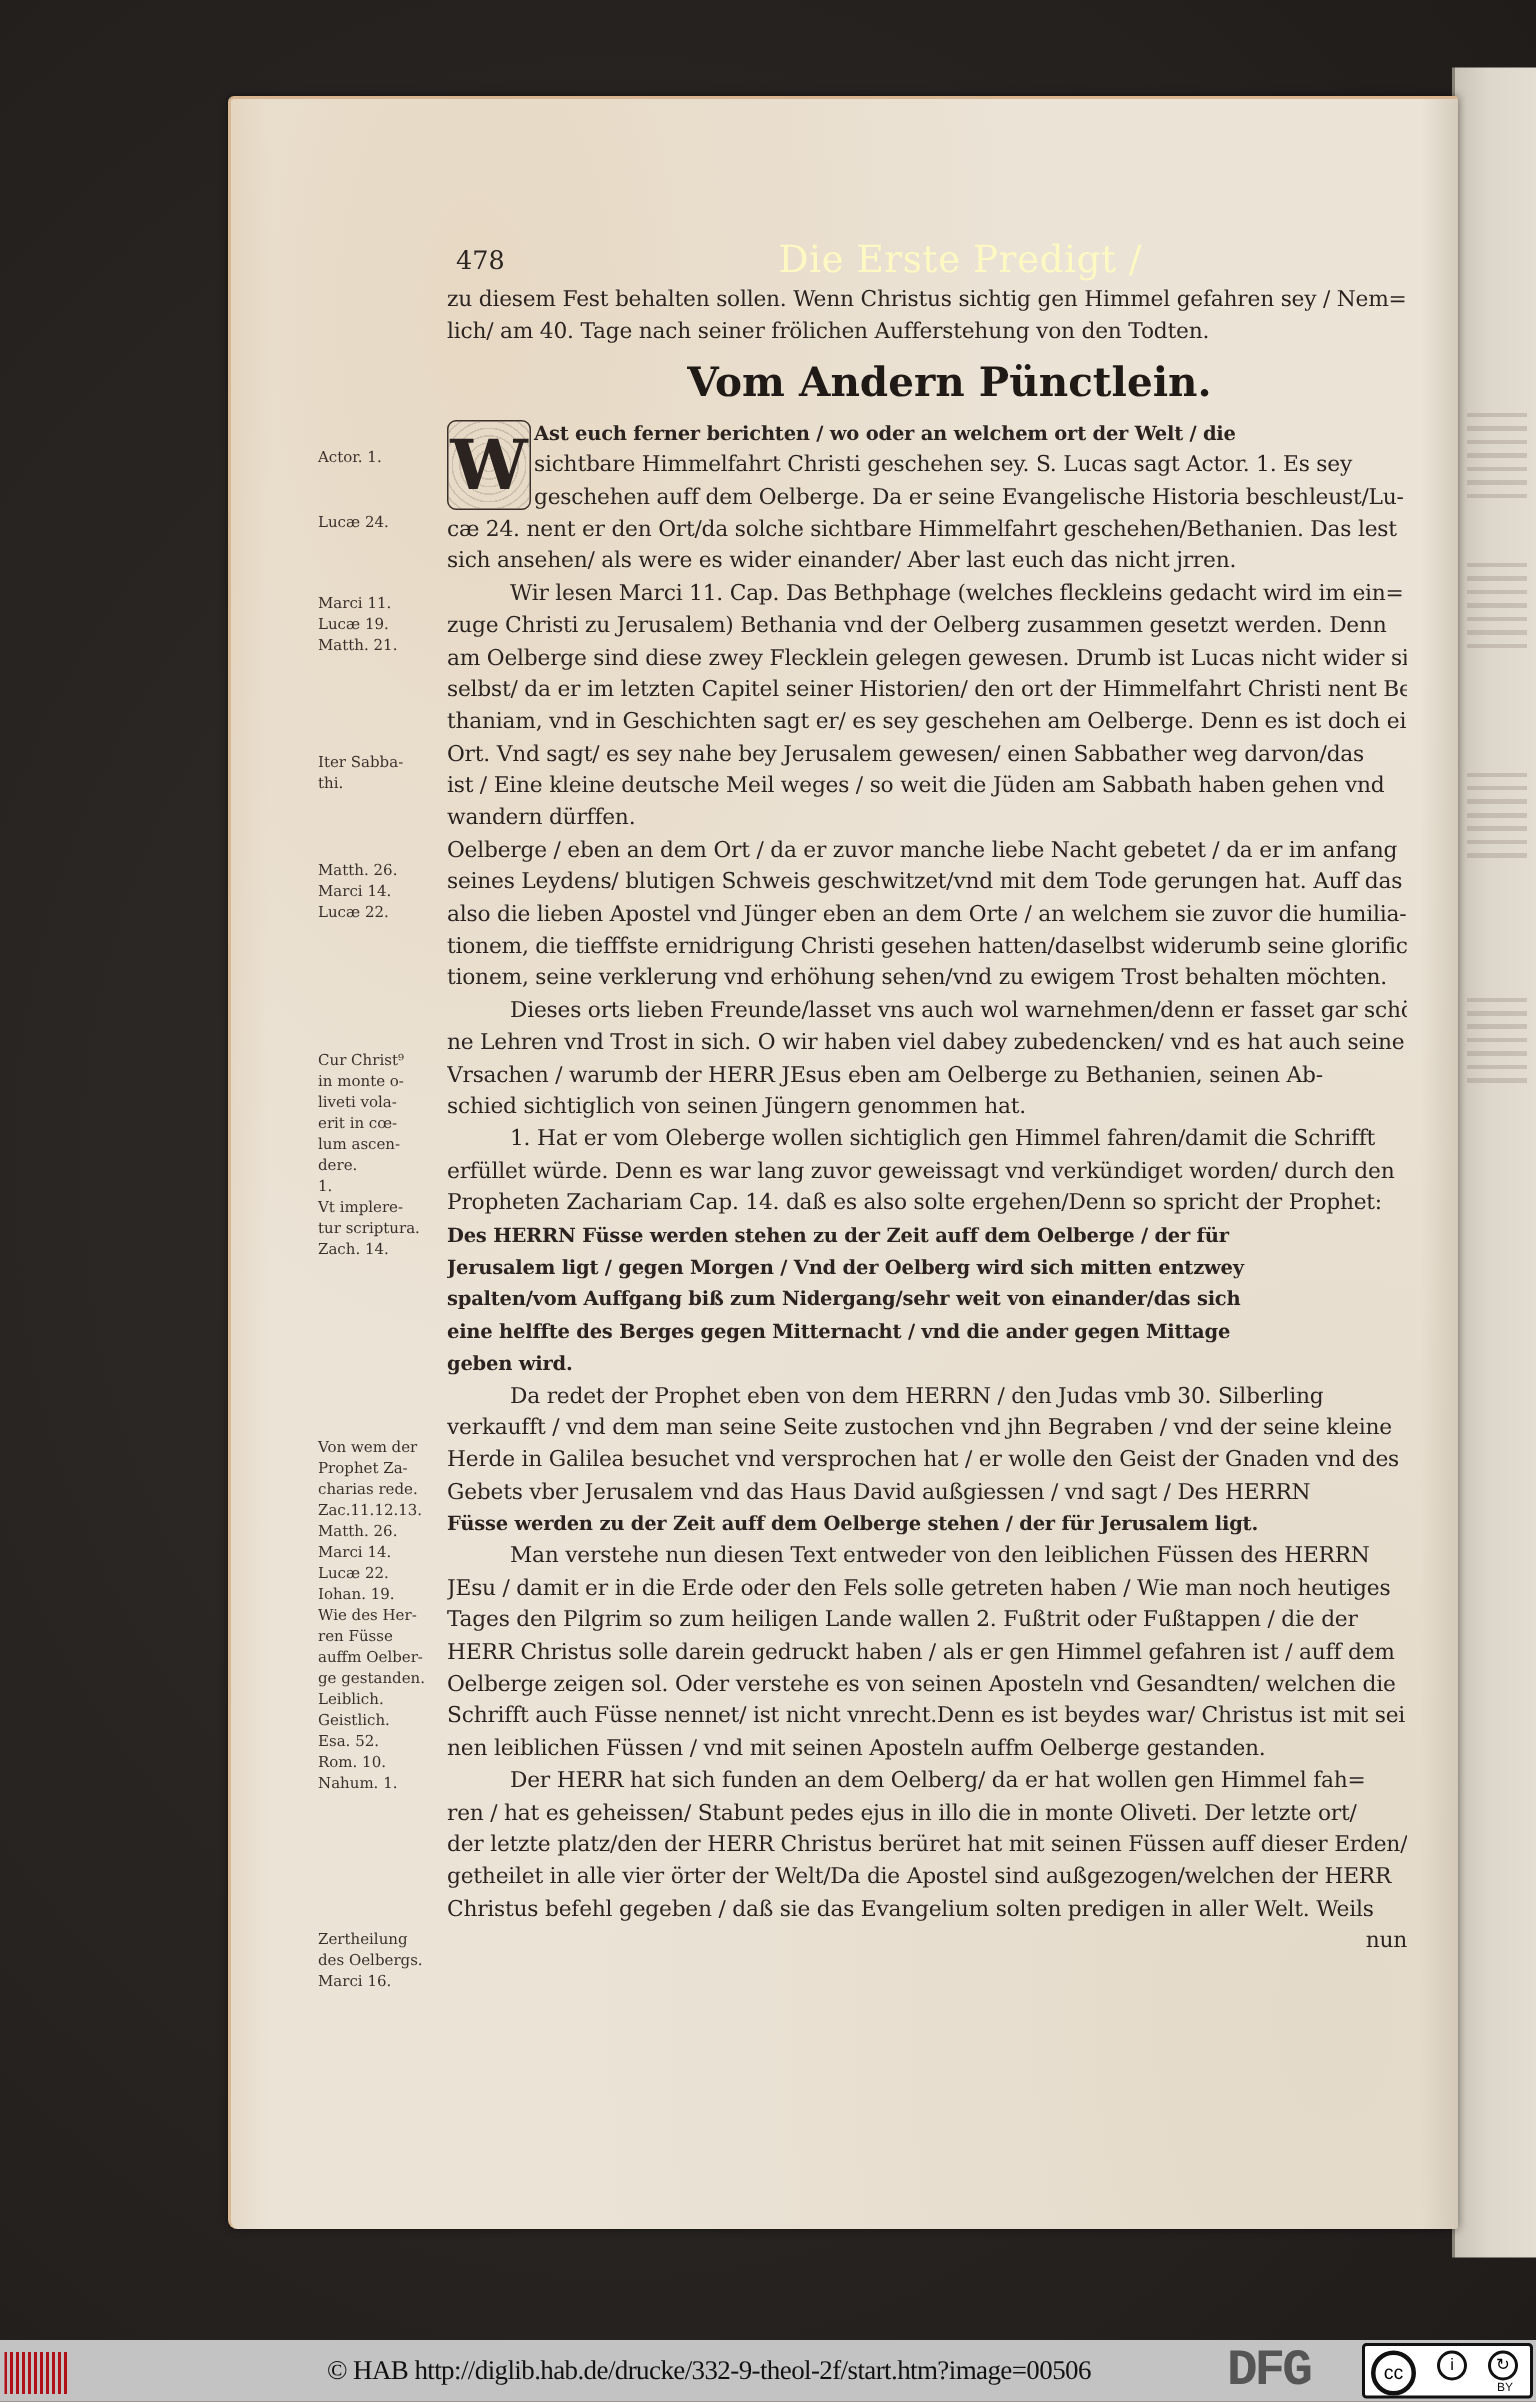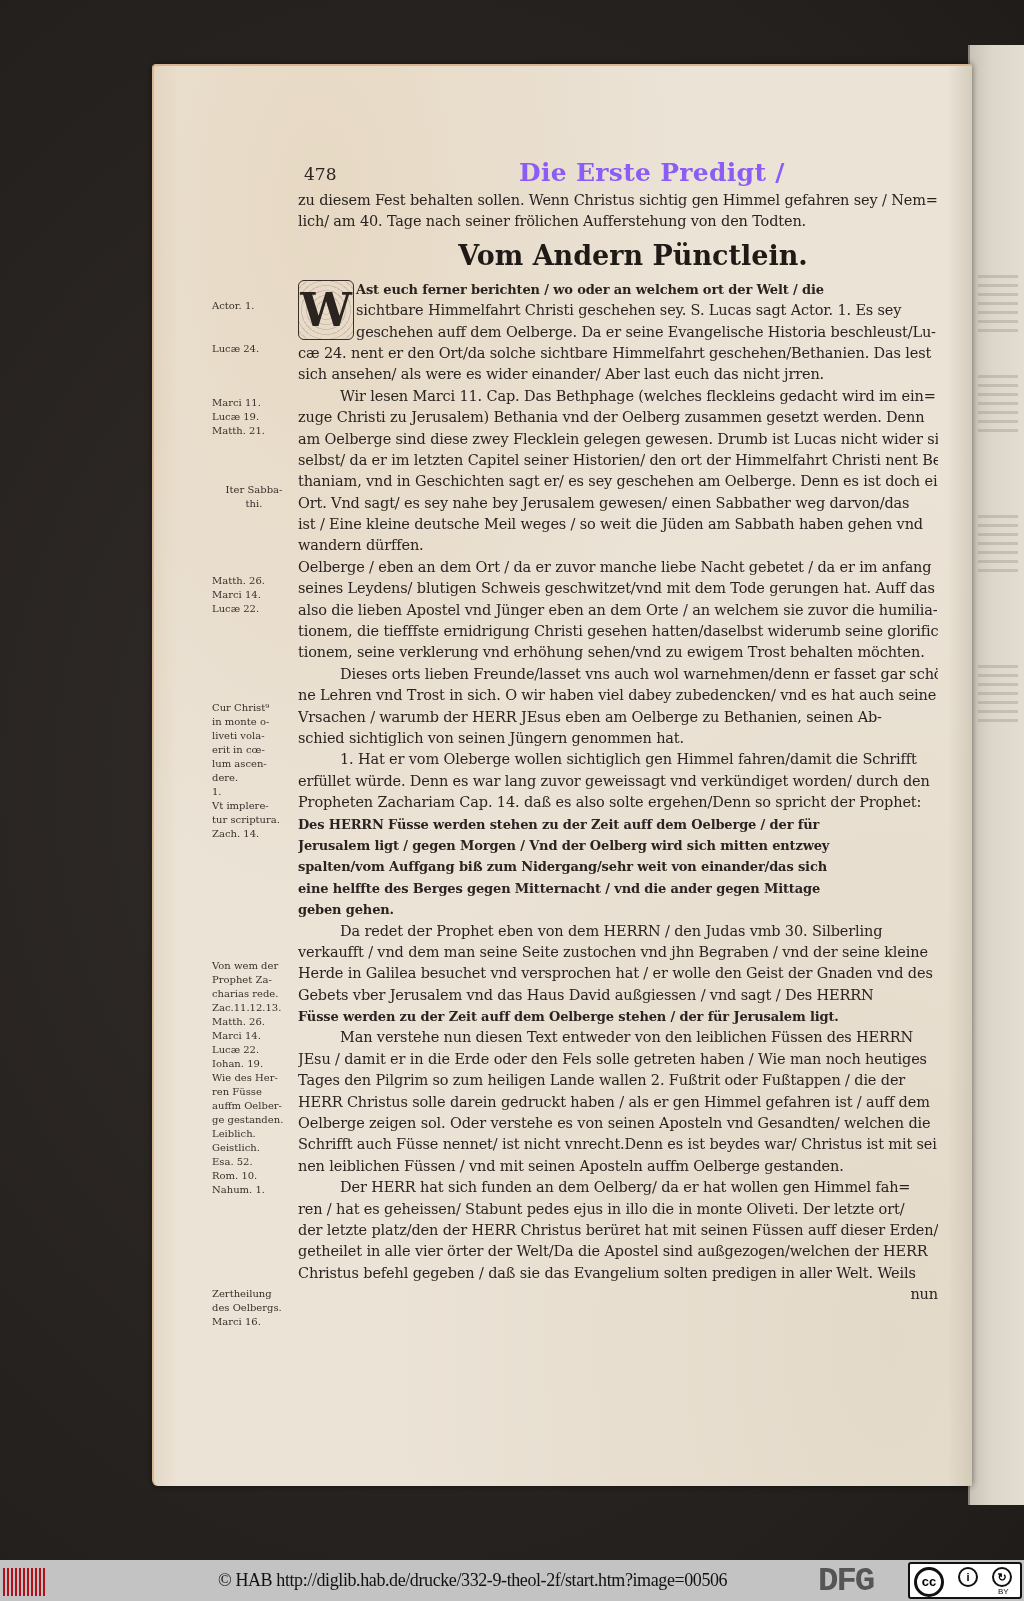--- a/index.html
+++ b/index.html
@@ -33,22 +33,22 @@
     border-top: 2px solid #d8b590;
     border-left: 2px solid #d9b894;
   }
   .running-head {
     position: absolute; left: 304px; top: 158px; width: 640px; height: 32px;
   }
   .page-number {
     position: absolute; left: 0; top: 6px; font-size: 17px; color: #2c2522;
   }
   .running-title {
-    position: absolute; left: 215px; top: 0; font-size: 25px; color: #8b5cf6;
-    font-weight: bold; letter-spacing: 0.3px;
+    position: absolute; left: 215px; top: 0; font-size: 25px; color: #fef9c3;
+    font-weight: normal; letter-spacing: 0.3px;
   }
   .text-block {
     position: absolute; left: 298px; top: 190px; width: 640px;
     color: #2a2320; font-size: 14.5px; line-height: 21.4px;
   }
   .line { white-space: nowrap; overflow: hidden; height: 21.4px; letter-spacing: -0.15px; }
   .line.bold { font-weight: bold; font-size: 13px; }
   .line.indent { padding-left: 42px; }
   .line.dropcap { padding-left: 58px; }
   .line.right { text-align: right; }
@@ -78,21 +78,21 @@
     font-size: 18px; color: #111; letter-spacing: -0.4px;
   }
   .footer-dfg {
     position: absolute; left: 818px; top: 3px; font-family: Liberation Mono, monospace;
     font-weight: bold; font-size: 34px; color: #555; letter-spacing: -2px; line-height: 36px;
   }
   .footer-cc {
     position: absolute; left: 908px; top: 2px; width: 114px; height: 37px;
     background: #fff; border: 2px solid #111; box-sizing: border-box; border-radius: 3px;
   }
-  .cc-circle { position: absolute; top: 3px; width: 26px; height: 26px; border: 2px solid #111; border-radius: 50%; box-sizing: border-box; text-align: center; font-family: "Liberation Sans", sans-serif; font-weight: bold; font-size: 12px; line-height: 22px; }
+  .cc-circle { position: absolute; top: 3px; width: 26px; height: 26px; border: 2px solid #111; border-radius: 50%; box-sizing: border-box; text-align: center; font-family: "Liberation Sans", sans-serif; font-weight: normal; font-size: 12px; line-height: 22px; }
   .cc-main { left: 4px; width: 30px; height: 30px; border-width: 3px; line-height: 24px; font-size: 13px; }
   .cc-by { left: 48px; width: 20px; height: 20px; line-height: 16px; font-size: 11px;}
   .cc-sa { left: 82px; width: 20px; height: 20px; line-height: 16px; font-size: 11px;}
   .cc-label { position: absolute; top: 23px; font-family: "Liberation Sans", sans-serif; font-size: 8px; color: #111; margin-left: 36px; }
 </style>
 </head>
 <body>
 
 <div class="backdrop"></div>
 <div class="facing-page">
@@ -138,21 +138,21 @@
       <div class="line">ne Lehren vnd Trost in sich.   O wir haben viel dabey zubedencken/ vnd es hat auch seine</div>
       <div class="line">Vrsachen / warumb der HERR JEsus eben am Oelberge zu Bethanien, seinen Ab-</div>
       <div class="line">schied sichtiglich von seinen Jüngern genommen hat.</div>
       <div class="line indent">1. Hat er vom Oleberge wollen sichtiglich gen Himmel fahren/damit die Schrifft</div>
       <div class="line">erfüllet würde.    Denn es war lang zuvor geweissagt vnd verkündiget worden/ durch den</div>
       <div class="line">Propheten Zachariam Cap. 14. daß es also solte ergehen/Denn so spricht der Prophet:</div>
       <div class="line bold">Des HERRN Füsse werden stehen zu der Zeit auff dem Oelberge / der für</div>
       <div class="line bold">Jerusalem ligt / gegen Morgen / Vnd der Oelberg wird sich mitten entzwey</div>
       <div class="line bold">spalten/vom Auffgang biß zum Nidergang/sehr weit von einander/das sich</div>
       <div class="line bold">eine helffte des Berges gegen Mitternacht / vnd die ander gegen Mittage</div>
-      <div class="line bold">geben gehen.</div>
+      <div class="line bold">geben wird.</div>
       <div class="line indent">Da redet der Prophet eben von dem HERRN / den Judas vmb 30. Silberling</div>
       <div class="line">verkaufft / vnd dem man seine Seite zustochen vnd jhn Begraben / vnd der seine kleine</div>
       <div class="line">Herde in Galilea besuchet vnd versprochen hat / er wolle den Geist der Gnaden vnd des</div>
       <div class="line">Gebets vber Jerusalem vnd das Haus David außgiessen / vnd sagt / Des HERRN</div>
       <div class="line bold">Füsse werden zu der Zeit auff dem Oelberge stehen / der für Jerusalem ligt.</div>
       <div class="line indent">Man verstehe nun diesen Text entweder von den leiblichen Füssen des HERRN</div>
       <div class="line">JEsu / damit er in die Erde oder den Fels solle getreten haben / Wie man noch heutiges</div>
       <div class="line">Tages den Pilgrim so zum heiligen Lande wallen  2. Fußtrit oder Fußtappen / die der</div>
       <div class="line">HERR Christus solle darein gedruckt haben / als er gen Himmel gefahren ist / auff dem</div>
       <div class="line">Oelberge zeigen sol.    Oder verstehe es von seinen Aposteln vnd Gesandten/ welchen die</div>
@@ -172,21 +172,21 @@
       <div class="m">Actor. 1.</div>
     </div>
     <div class="marginalia" style="top: 342px;">
       <div class="m">Lucæ 24.</div>
     </div>
     <div class="marginalia" style="top: 396px;">
       <div class="m">Marci 11.</div>
       <div class="m">Lucæ 19.</div>
       <div class="m">Matth. 21.</div>
     </div>
-    <div class="marginalia" style="top: 483px; text-align: center;">
+    <div class="marginalia" style="top: 502px;">
       <div class="m">Iter Sabba-</div>
       <div class="m">thi.</div>
     </div>
     <div class="marginalia" style="top: 574px;">
       <div class="m">Matth. 26.</div>
       <div class="m">Marci 14.</div>
       <div class="m">Lucæ 22.</div>
     </div>
     <div class="marginalia" style="top: 701px;">
       <div class="m">Cur Christ⁹</div>

